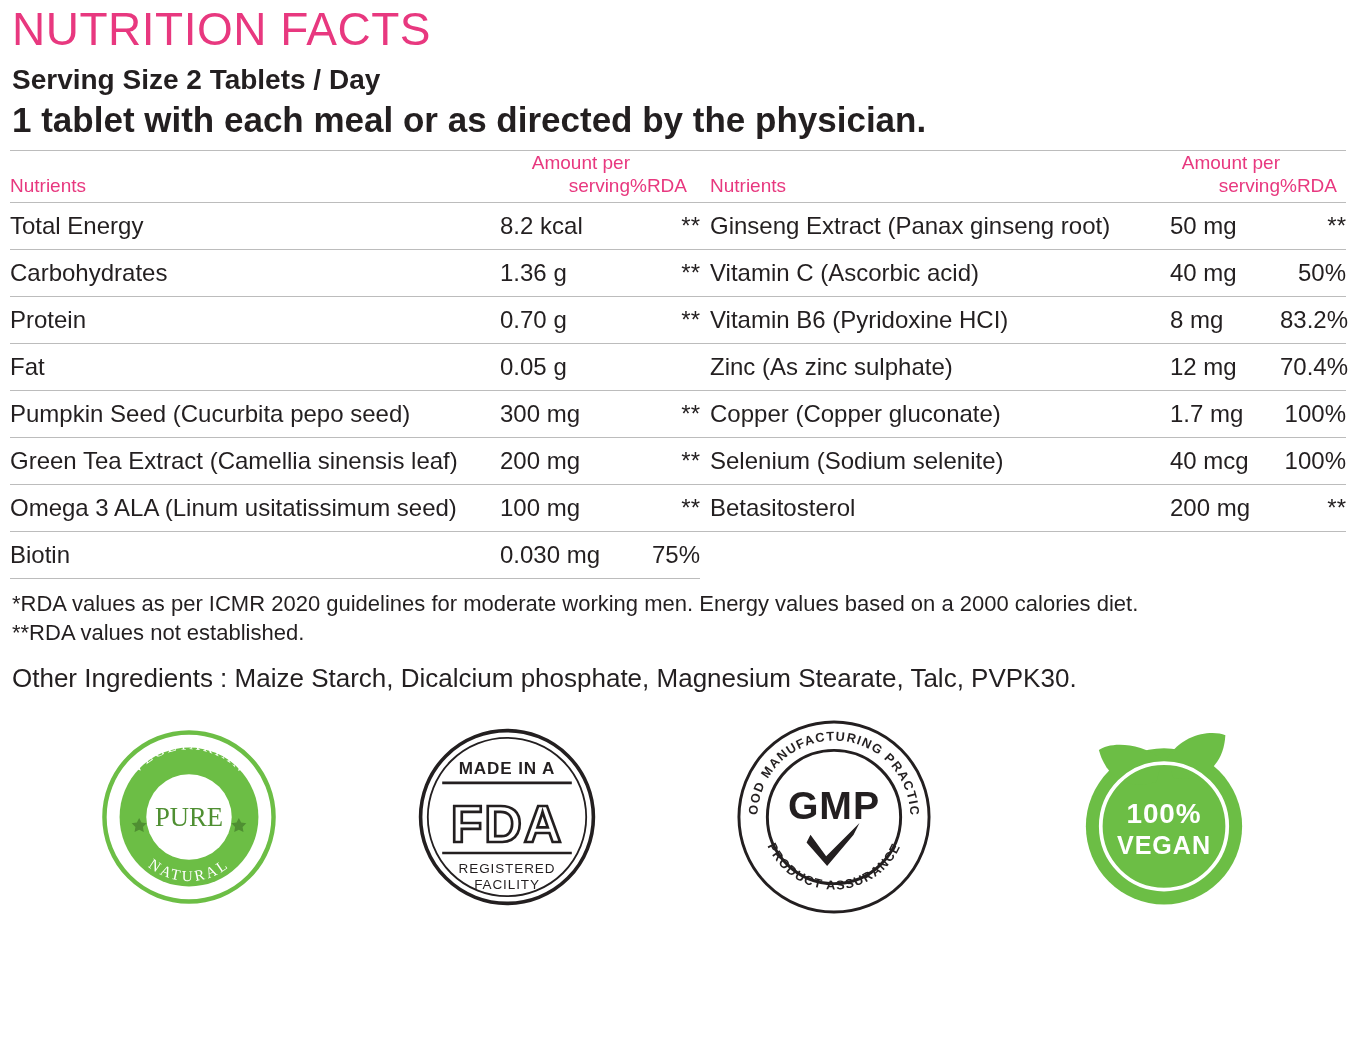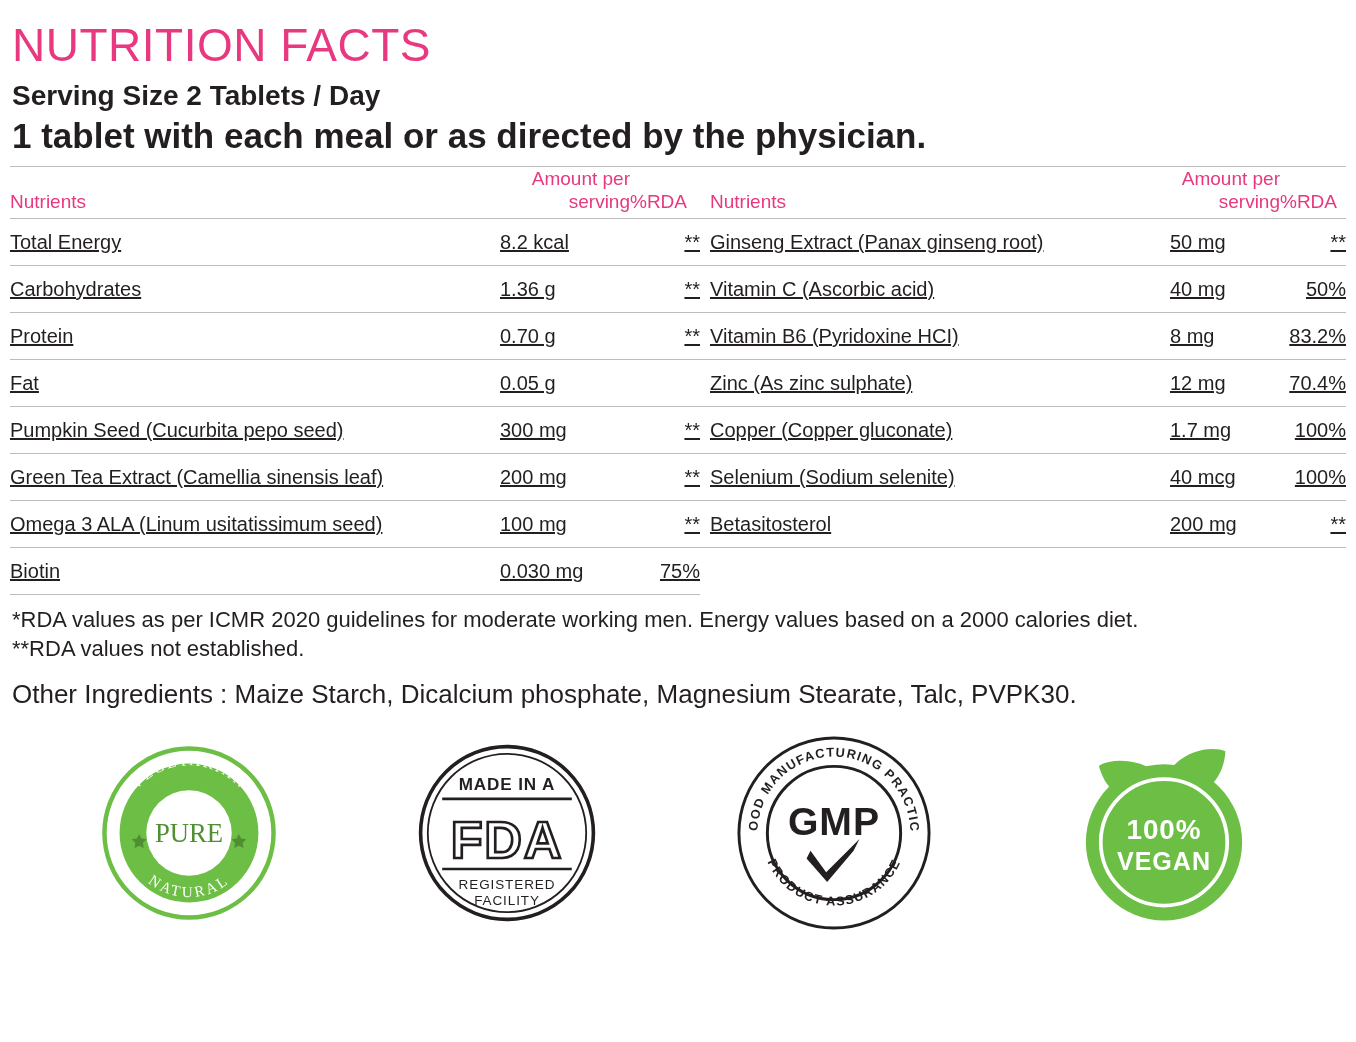--- a/index.html
+++ b/index.html
@@ -11,21 +11,21 @@
     width: 1356px;
     height: 1042px;
     font-family: "Liberation Sans", sans-serif;
     color: #231f20;
     overflow: hidden;
   }
   .page {
     width: 1356px;
     height: 1042px;
     box-sizing: border-box;
-    padding: 16px 10px 0 10px;
+    padding: 0 10px 0 10px;
     position: relative;
   }
   .title {
     color: #e8387f;
     font-size: 46px;
     line-height: 58px;
     letter-spacing: 0.5px;
     font-weight: 400;
     margin: 0 0 2px 2px;
   }
@@ -61,25 +61,24 @@
     line-height: 23px;
     padding-bottom: 5px;
     border-bottom: 1px solid #bcbcbc;
     border-top: 1px solid #bcbcbc;
   }
   .th-left { text-align: left; }
   .th-right { text-align: left; }
   .th-amount { text-align: right; }
 
   tr.datarow td {
-    font-size: 20px;
+    font-size: 24px;
     line-height: 28px;
     padding: 9px 0 9px 0;
     font-weight: 400;
-    text-decoration: underline;
   }
   td.name { text-align: left; padding-left: 2px; }
   td.amt { text-align: left; padding-right: 4px; }
   td.rda { text-align: right; padding-right: 6px; }
   td.name.right-block { padding-left: 10px; }
   tr.datarow td.blank { border-bottom: 1px solid #bcbcbc; }
   tr.lastrow td { border-bottom: 1px solid #bcbcbc; }
 
   .footnotes {
     font-size: 22px;

